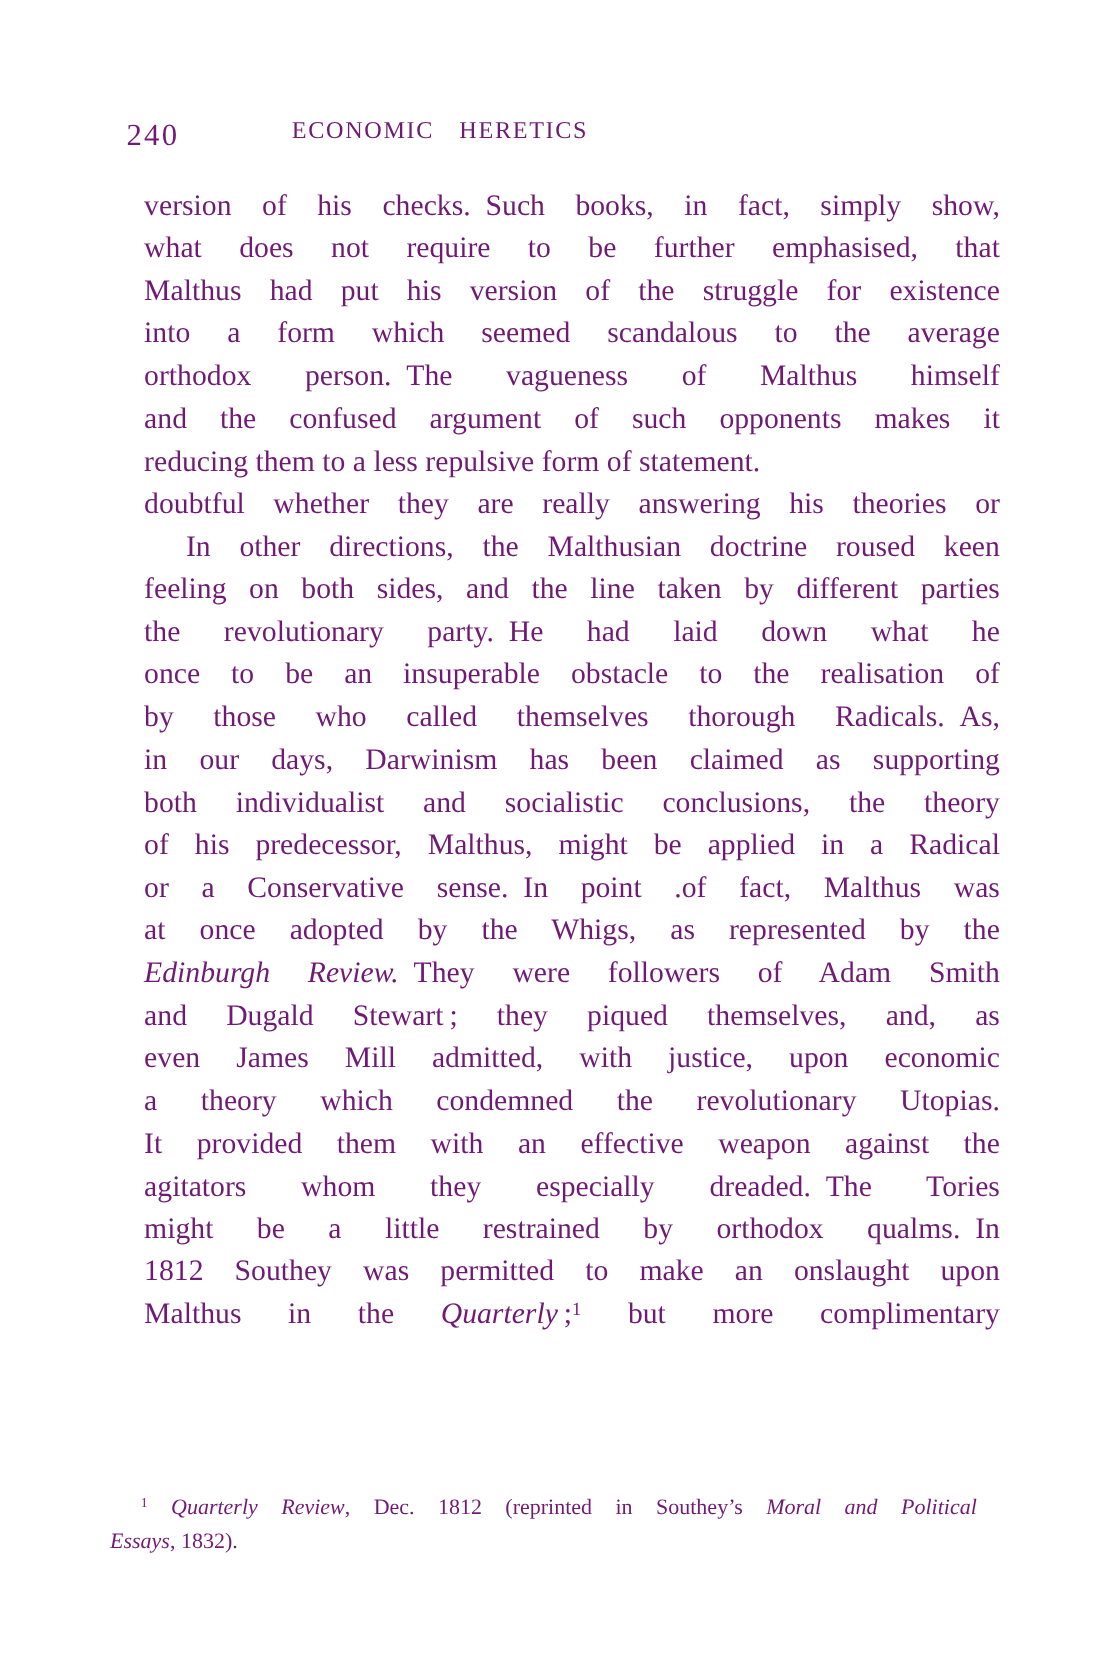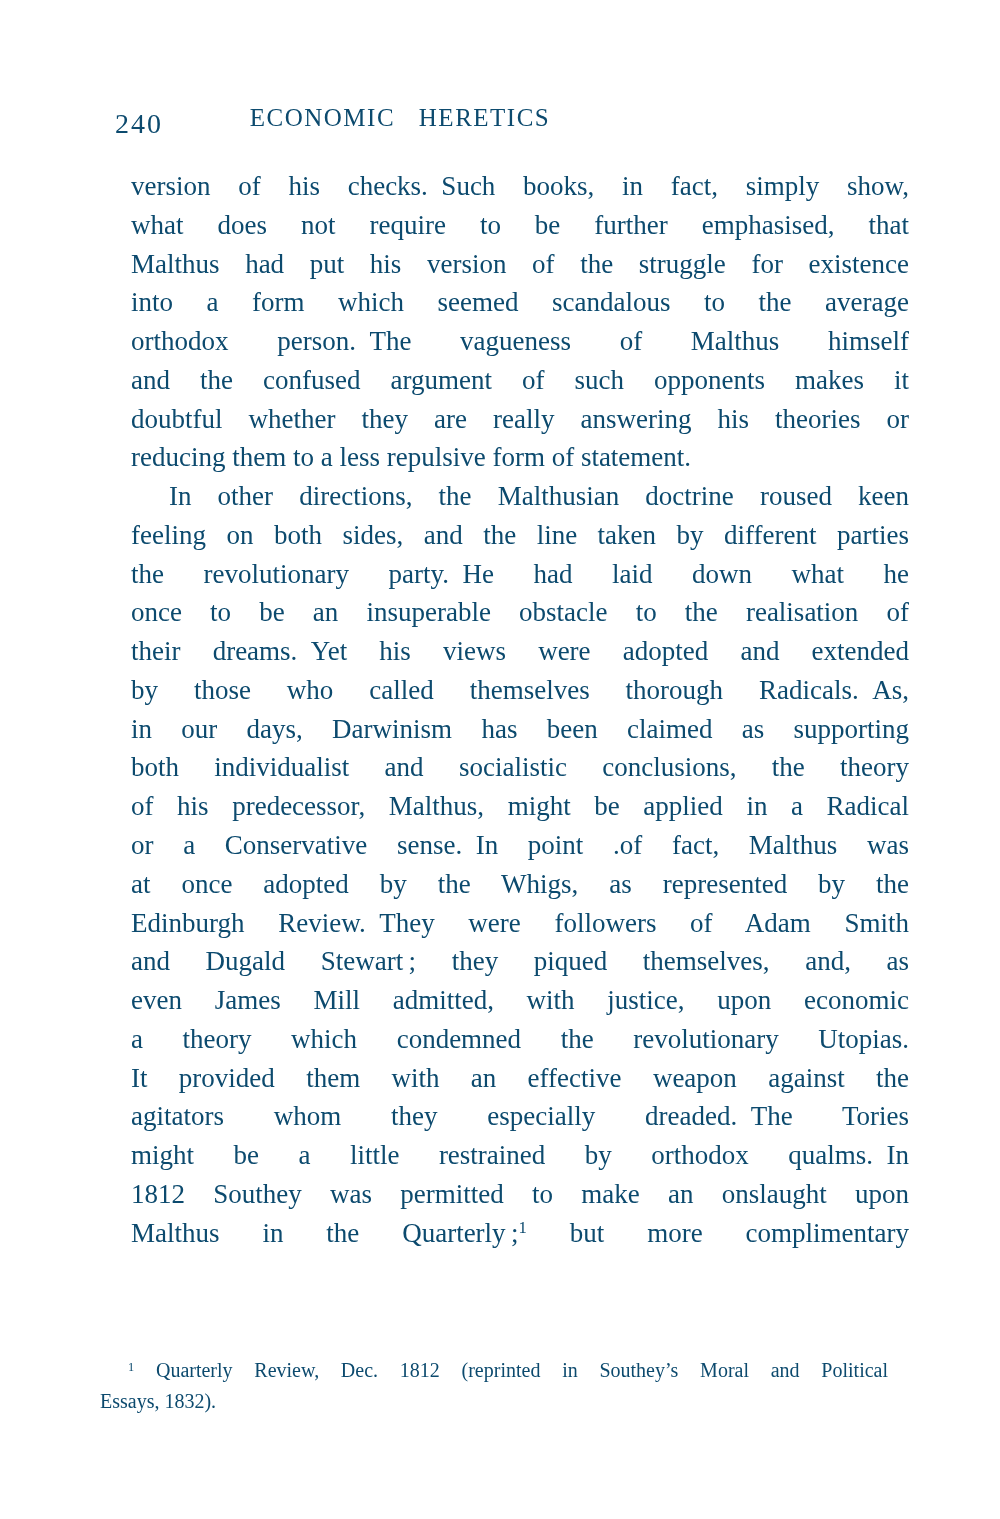--- a/index.html
+++ b/index.html
@@ -2,21 +2,21 @@
 <html><head>
 <meta charset="utf-8">
 <style>
   html, body { margin: 0; padding: 0; }
   body { background: #ffffff; }
   .page {
     position: relative;
     width: 1000px;
     height: 1519px;
     background: #ffffff;
-    color: #0c4a6e;
+    color: #701a75;
     font-family: "Liberation Serif", "DejaVu Serif", serif;
     overflow: hidden;
   }
   .running-head {
     position: absolute;
     top: 0; left: 0;
     width: 1000px;
     height: 150px;
   }
   .pagenum {
@@ -26,21 +26,21 @@
     font-size: 28px;
     line-height: 28px;
     letter-spacing: 2px;
   }
   .running-title {
     position: absolute;
     left: 0;
     top: 101px;
     width: 800px;
     text-align: center;
-    font-size: 25px;
+    font-size: 22px;
     line-height: 34px;
     letter-spacing: 1.5px;
     word-spacing: 16px;
   }
   .body-text {
     position: absolute;
     top: 167px;
     left: 131px;
     width: 778px;
     font-size: 27px;
@@ -58,21 +58,21 @@
     text-align: left;
     white-space: normal;
   }
   .line.j {
     text-align: justify;
     text-align-last: justify;
     text-justify: inter-word;
   }
   .body-text .line.ind { text-indent: 38px; }
   .footnote .line.ind { text-indent: 28px; }
-  .it { }
+  .it { font-style: italic; }
   .sup {
     font-size: 62%;
     position: relative;
     top: -0.5em;
     line-height: 0;
   }
 </style>
 </head>
 <body>
 
@@ -82,27 +82,26 @@
     <span class="running-title">ECONOMIC HERETICS</span>
   </div>
 
   <div class="body-text" id="body-lines">
       <div class="line j"><span>version of his checks. Such books, in fact, simply show,</span></div>
       <div class="line j"><span>what does not require to be further emphasised, that</span></div>
       <div class="line j"><span>Malthus had put his version of the struggle for existence</span></div>
       <div class="line j"><span>into a form which seemed scandalous to the average</span></div>
       <div class="line j"><span>orthodox person. The vagueness of Malthus himself</span></div>
       <div class="line j"><span>and the confused argument of such opponents makes it</span></div>
+      <div class="line"><span>reducing them to a less repulsive form of statement.</span></div>
       <div class="line j"><span>doubtful whether they are really answering his theories or</span></div>
-      <div class="line"><span>reducing them to a less repulsive form of statement.</span></div>
       <div class="line j ind"><span>In other directions, the Malthusian doctrine roused keen</span></div>
       <div class="line j"><span>feeling on both sides, and the line taken by different parties</span></div>
       <div class="line j"><span>the revolutionary party. He had laid down what he</span></div>
       <div class="line j"><span>once to be an insuperable obstacle to the realisation of</span></div>
-      <div class="line j"><span>their dreams. Yet his views were adopted and extended</span></div>
       <div class="line j"><span>by those who called themselves thorough Radicals. As,</span></div>
       <div class="line j"><span>in our days, Darwinism has been claimed as supporting</span></div>
       <div class="line j"><span>both individualist and socialistic conclusions, the theory</span></div>
       <div class="line j"><span>of his predecessor, Malthus, might be applied in a Radical</span></div>
       <div class="line j"><span>or a Conservative sense. In point .of fact, Malthus was</span></div>
       <div class="line j"><span>at once adopted by the Whigs, as represented by the</span></div>
       <div class="line j"><span class="it">Edinburgh Review.</span><span> They were followers of Adam Smith</span></div>
       <div class="line j"><span>and Dugald Stewart ; they piqued themselves, and, as</span></div>
       <div class="line j"><span>even James Mill admitted, with justice, upon economic</span></div>
       <div class="line j"><span>a theory which condemned the revolutionary Utopias.</span></div>

